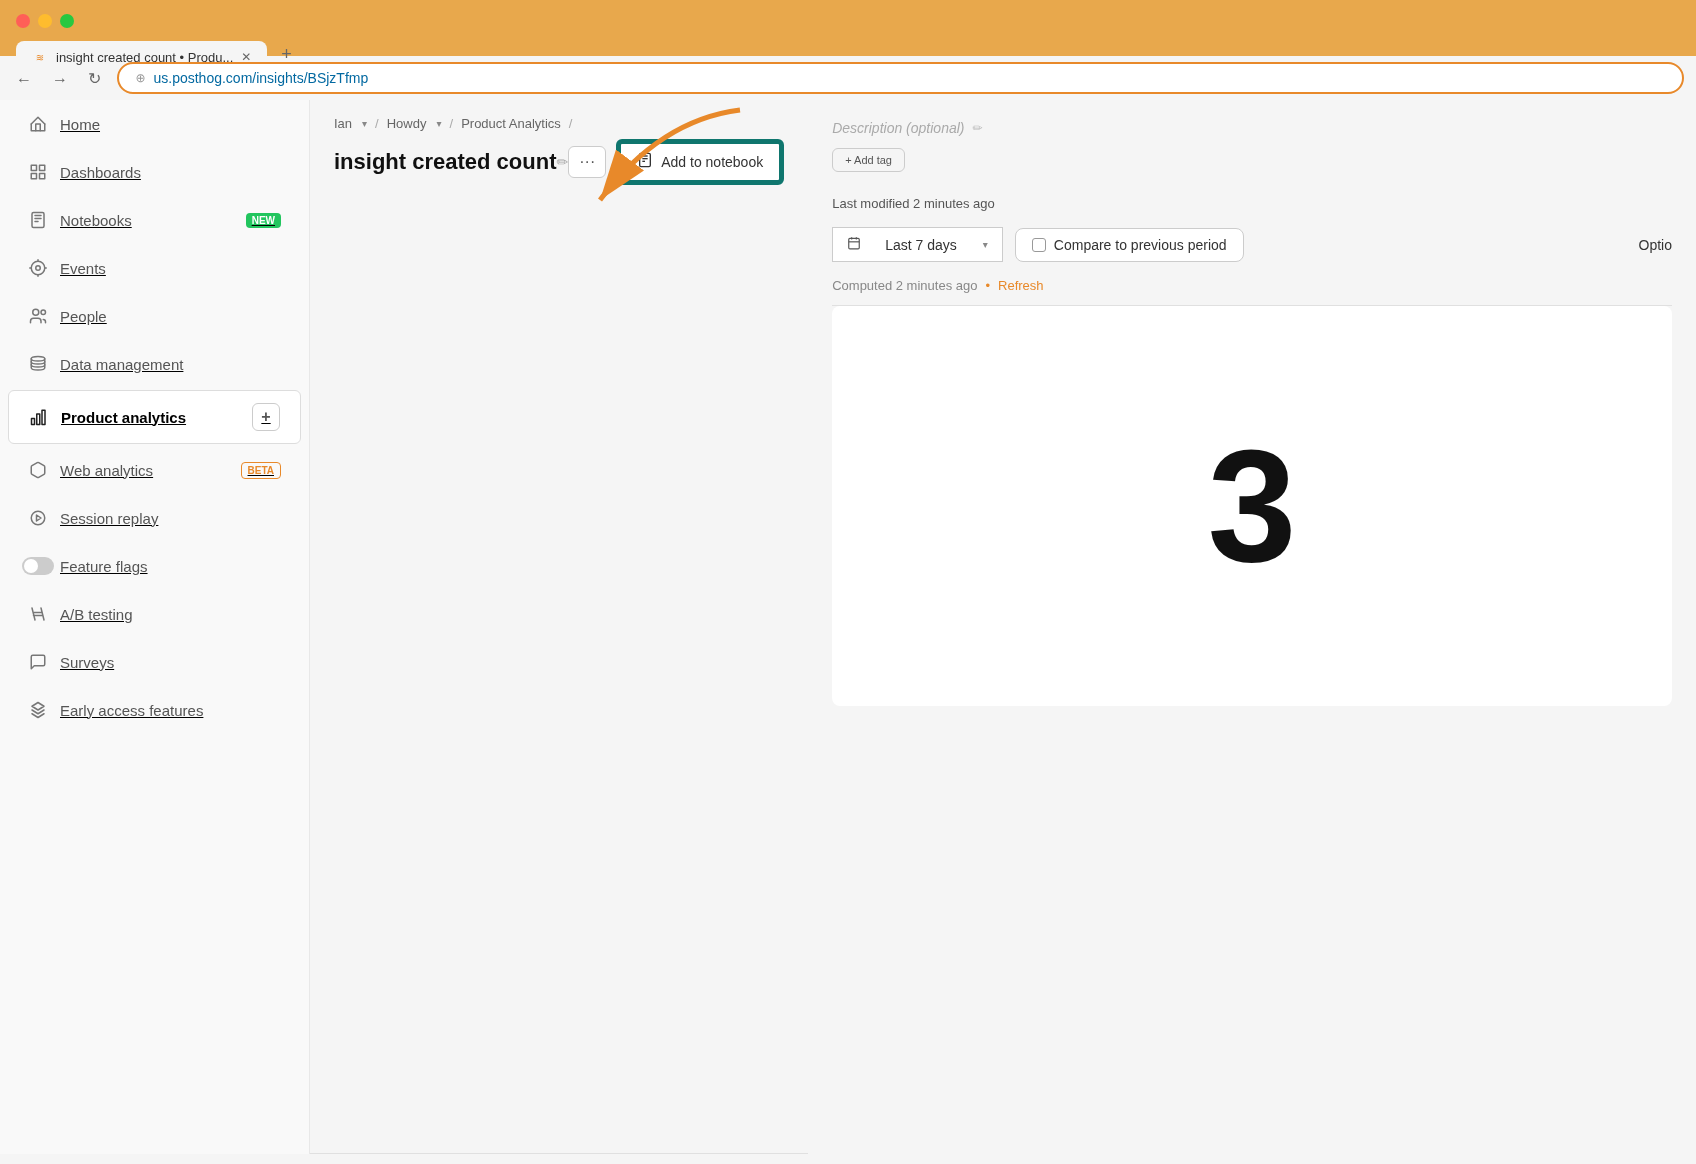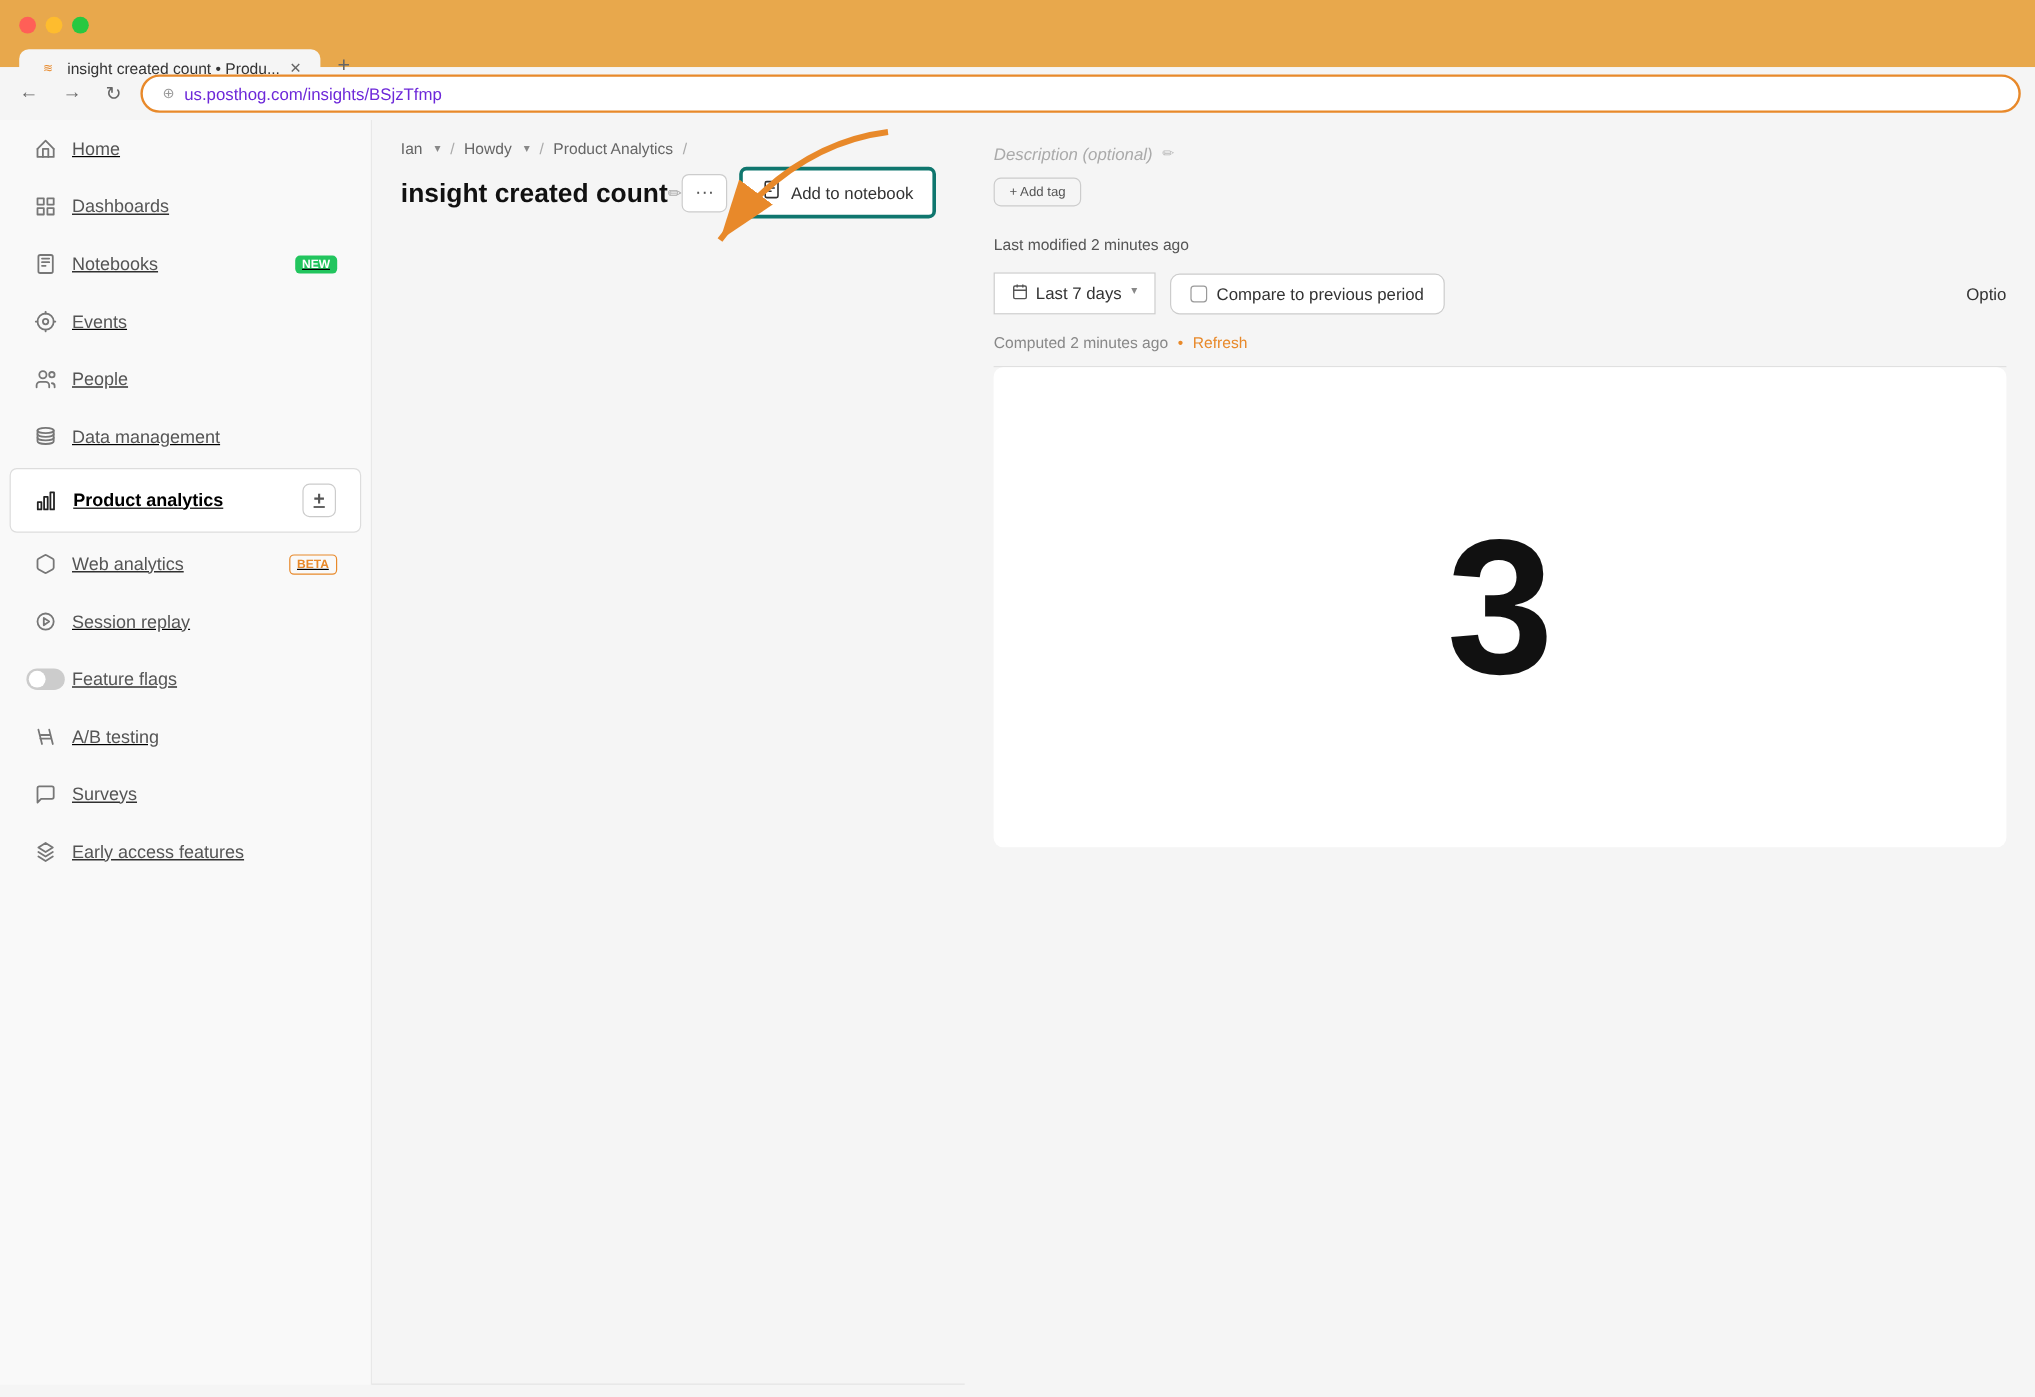--- a/index.html
+++ b/index.html
@@ -170,21 +170,21 @@
     .more-btn {
       background: white;
       border: 1px solid #ccc;
       border-radius: 6px;
       padding: 6px 10px;
       cursor: pointer;
       font-size: 16px; color: #555;
     }
     .add-notebook-btn {
       background: white;
-      border: 3px solid #0f766e;
+      border: 5px solid #0f766e;
       border-radius: 6px;
       padding: 8px 16px;
       cursor: pointer;
       font-size: 14px; color: #333;
       display: flex; align-items: center; gap: 8px;
       font-weight: 500;
     }
     .add-notebook-btn-icon { font-size: 16px; }
 
     
@@ -216,21 +216,21 @@
       font-size: 13px; color: #555;
       margin-bottom: 16px;
     }
 
     
     .filter-bar {
       display: flex; align-items: center; gap: 12px;
       margin-bottom: 16px;
     }
     .date-filter-btn {
-      display: flex; gap: 6px;
+      display: flex; align-items: center; gap: 24px;
       background: white;
       border: 1px solid #ccc;
       border-radius: 0;
       padding: 8px 14px;
       font-size: 14px; color: #333;
       cursor: pointer;
     }
 
     .compare-btn {
       display: flex; align-items: center; gap: 8px;
@@ -328,21 +328,21 @@
       <div class="tab-new">+</div>
     </div>
   </div>
 
   <div class="address-bar-row">
     <button class="nav-btn">←</button>
     <button class="nav-btn">→</button>
     <button class="nav-btn">↻</button>
     <div class="address-bar">
       <span class="address-bar-icon">⊕</span>
-      <span style="font-size:14px; color:#6d28d9;">us.posthog.com/insights/BSjzTfmp</span>
+      <span style="font-size:14px; color:#0369a1;">us.posthog.com/insights/BSjzTfmp</span>
     </div>
   </div>
 
   <div class="arrow-annotation">
     <svg width="280" height="160" viewBox="0 0 280 160">
       <defs>
         <marker id="arrowhead" markerWidth="10" markerHeight="7" refX="10" refY="3.5" orient="auto">
           <polygon points="0 0, 10 3.5, 0 7" fill="#e8892a"></polygon>
         </marker>
       </defs>

